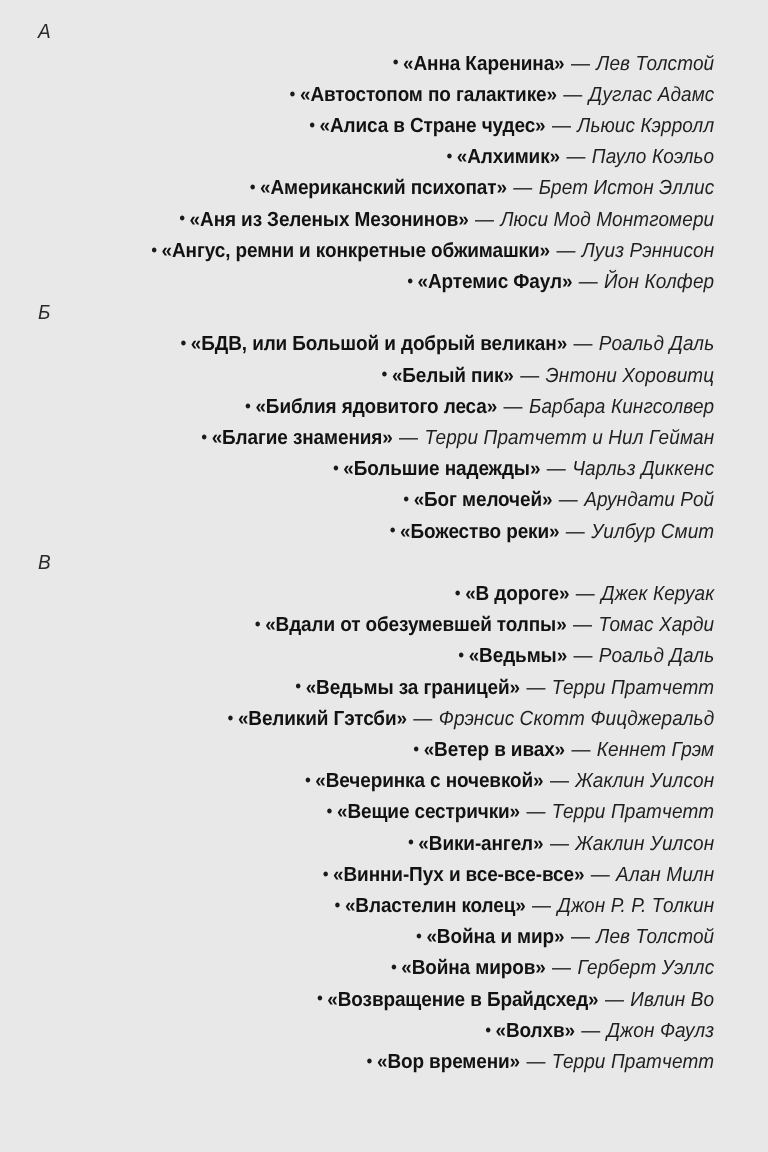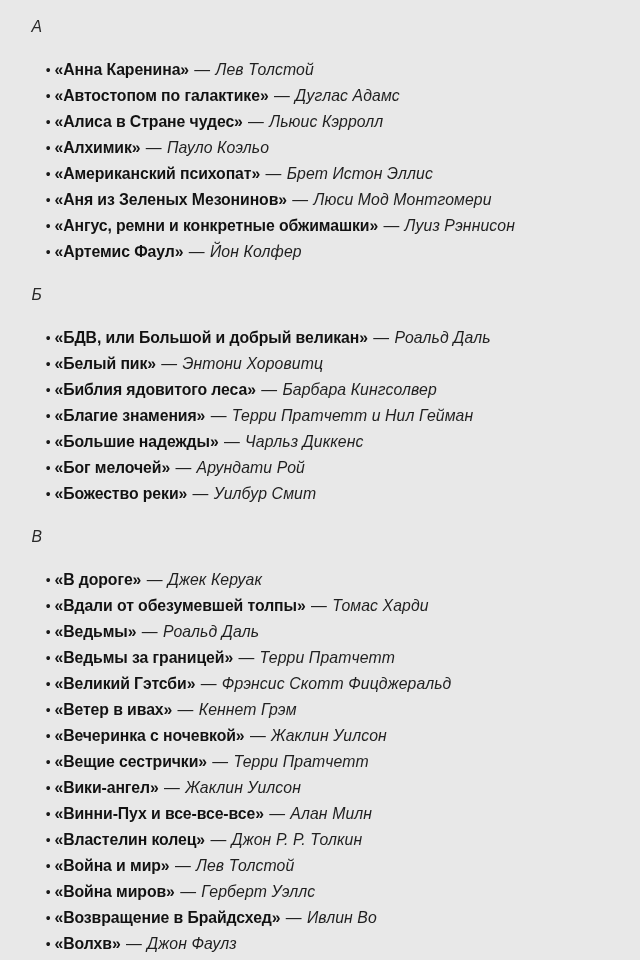--- a/index.html
+++ b/index.html
@@ -33,22 +33,23 @@
     padding-left: 34px;
     color: #2a2a2a;
     letter-spacing: 0.2px;
     transform: scaleX(0.93);
     transform-origin: left center;
     white-space: nowrap;
   }
 
   .entry-list {
     list-style: none;
-    margin: 17px;
+    margin: 0;
     padding: 0;
+    text-align: right;
   }
 
   .entry {
     height: 26px;
     line-height: 26px;
     padding-left: 31px;
     margin: 0;
     white-space: nowrap;
     font-size: 17px;
     transform: scaleX(0.93);

